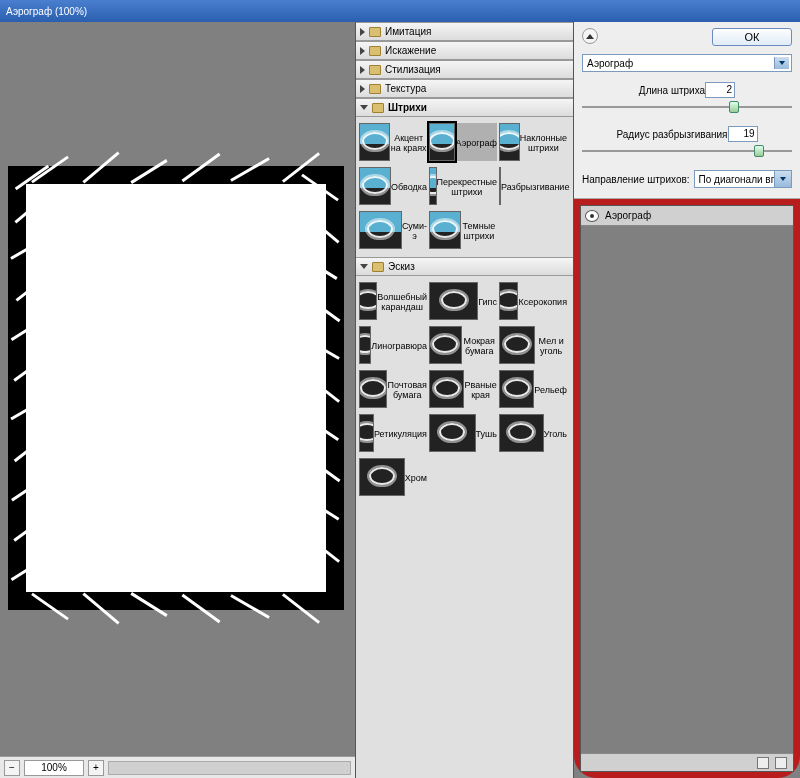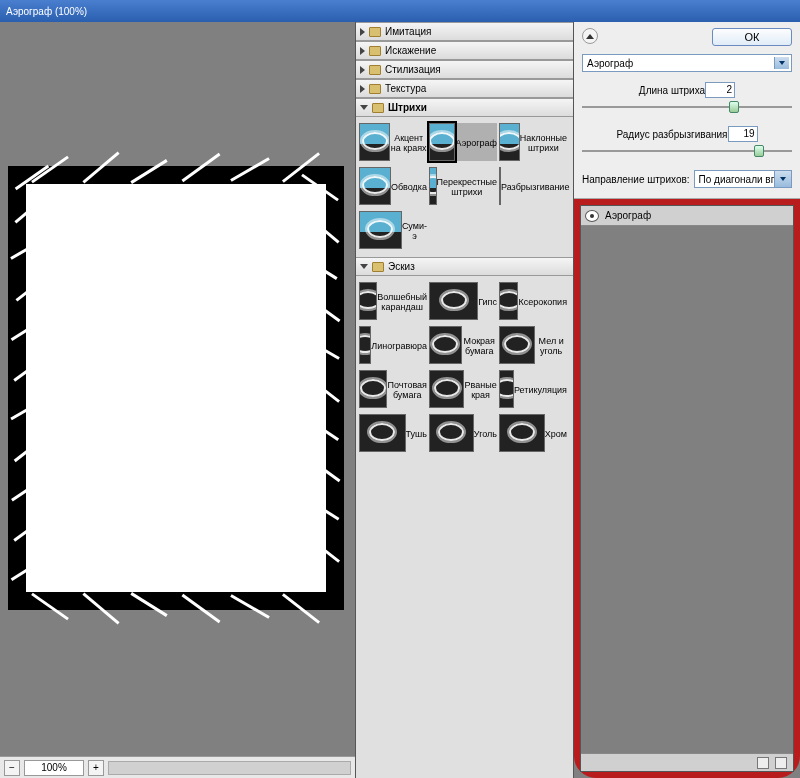--- a/index.html
+++ b/index.html
@@ -195,20 +195,26 @@
               <div class="knot"></div>
             </div>
             <div class="thumb-label">Разбрызгивание</div>
           </div>
           <div class="thumb">
             <div class="thumb-img">
               <div class="knot"></div>
             </div>
             <div class="thumb-label">Суми-э</div>
           </div>
+          <div class="thumb">
+            <div class="thumb-img">
+              <div class="knot"></div>
+            </div>
+            <div class="thumb-label">Темные штрихи</div>
+          </div>
         </div>
 
       <div class="category">
           <span class="cat-tri open"></span>
           <span class="folder-icon"></span>
           <span class="cat-label">Эскиз</span>
         </div>
       <div class="thumbs" id="sketch-thumbs">
           <div class="thumb">
             <div class="thumb-img bw">
@@ -250,20 +256,26 @@
             <div class="thumb-img bw">
               <div class="knot"></div>
             </div>
             <div class="thumb-label">Почтовая бумага</div>
           </div>
           <div class="thumb">
             <div class="thumb-img bw">
               <div class="knot"></div>
             </div>
             <div class="thumb-label">Рваные края</div>
+          </div>
+          <div class="thumb">
+            <div class="thumb-img bw">
+              <div class="knot"></div>
+            </div>
+            <div class="thumb-label">Рельеф</div>
           </div>
           <div class="thumb">
             <div class="thumb-img bw">
               <div class="knot"></div>
             </div>
             <div class="thumb-label">Ретикуляция</div>
           </div>
           <div class="thumb">
             <div class="thumb-img bw">
               <div class="knot"></div>

